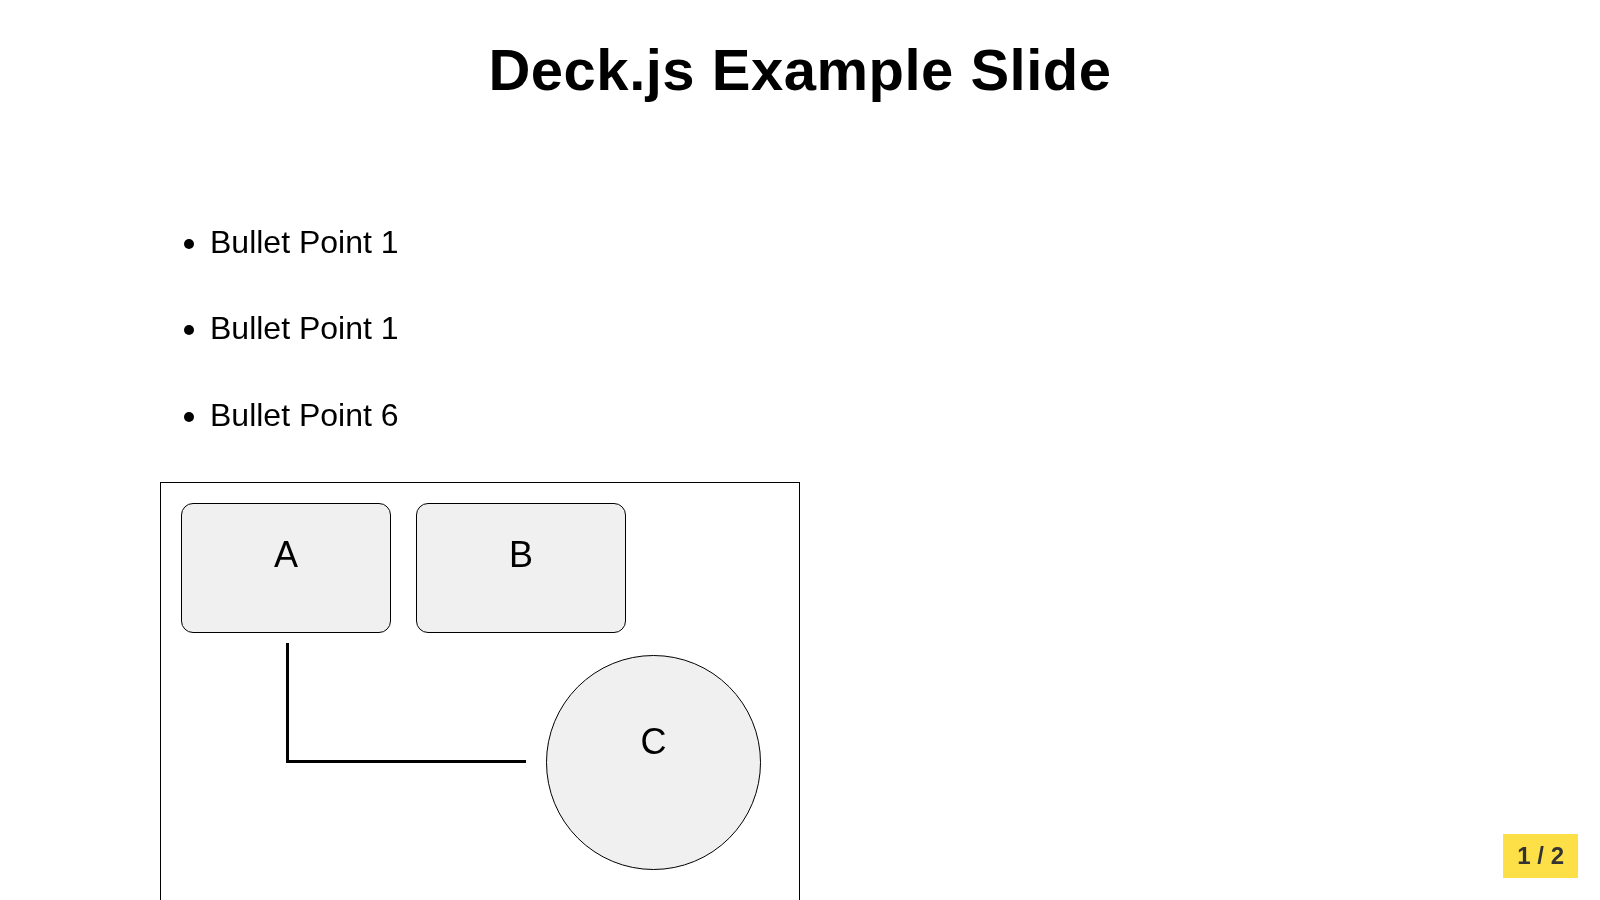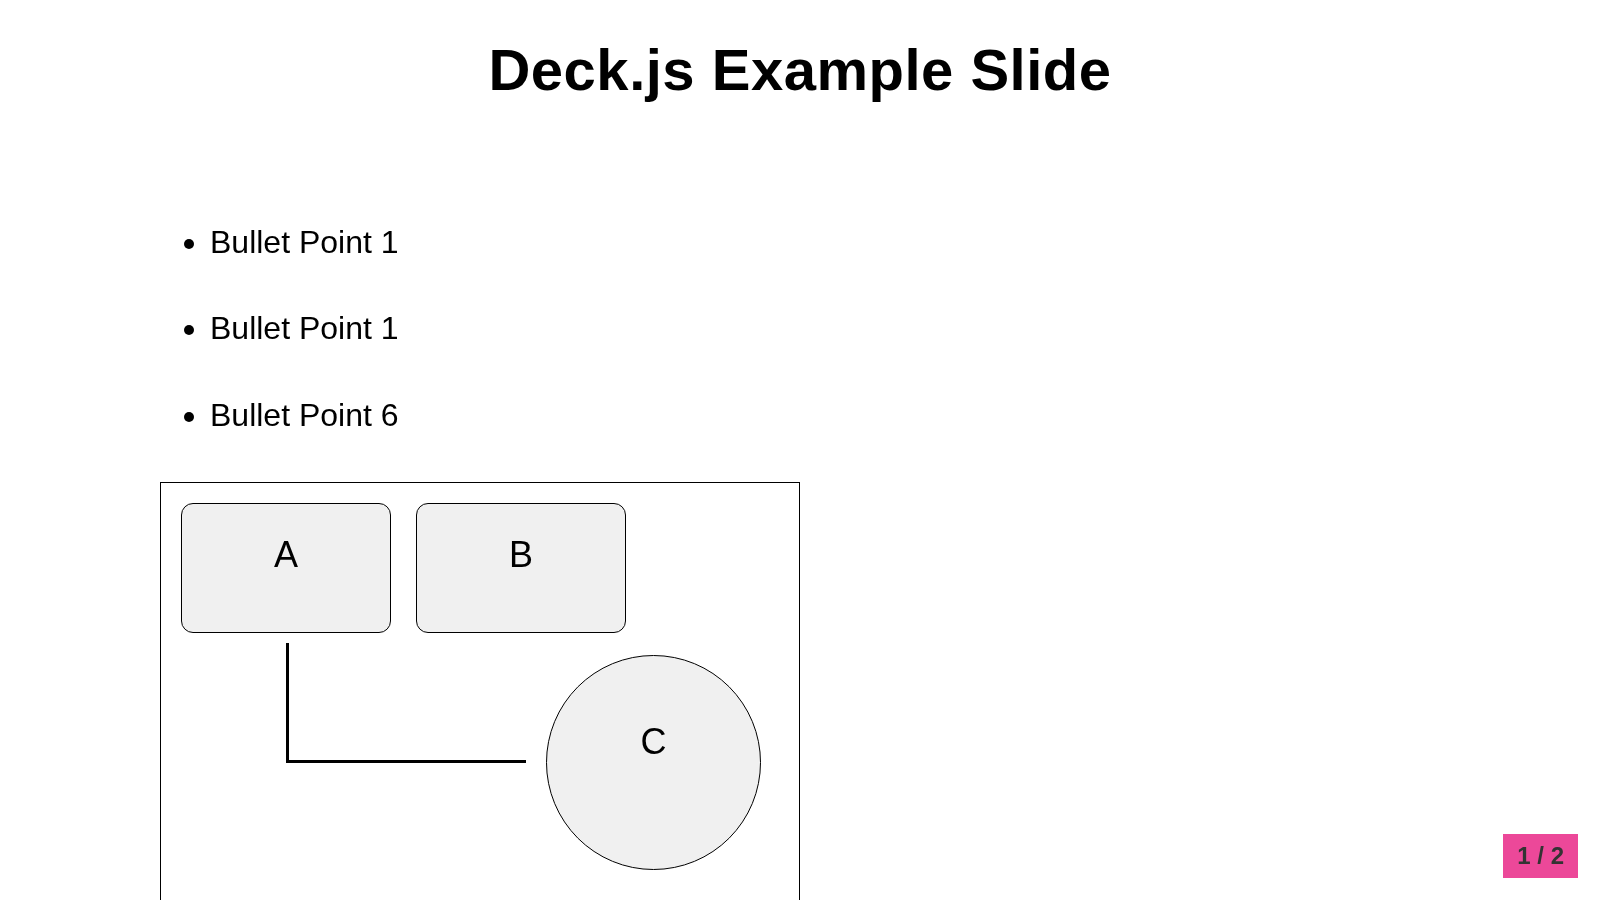--- a/index.html
+++ b/index.html
@@ -97,21 +97,21 @@
       left: 125px;
       top: 277px;
       width: 240px;
       height: 3px;
       background: #000;
     }
     .page-counter {
       position: absolute;
       right: 22px;
       bottom: 22px;
-      background: #ec4899;
+      background: #fde047;
       padding: 8px 14px;
       font-size: 24px;
       font-weight: bold;
       color: #333;
     }
   </style>
 </head>
 <body>
 
 <h1 class="slide-title">Deck.js Example Slide</h1>

